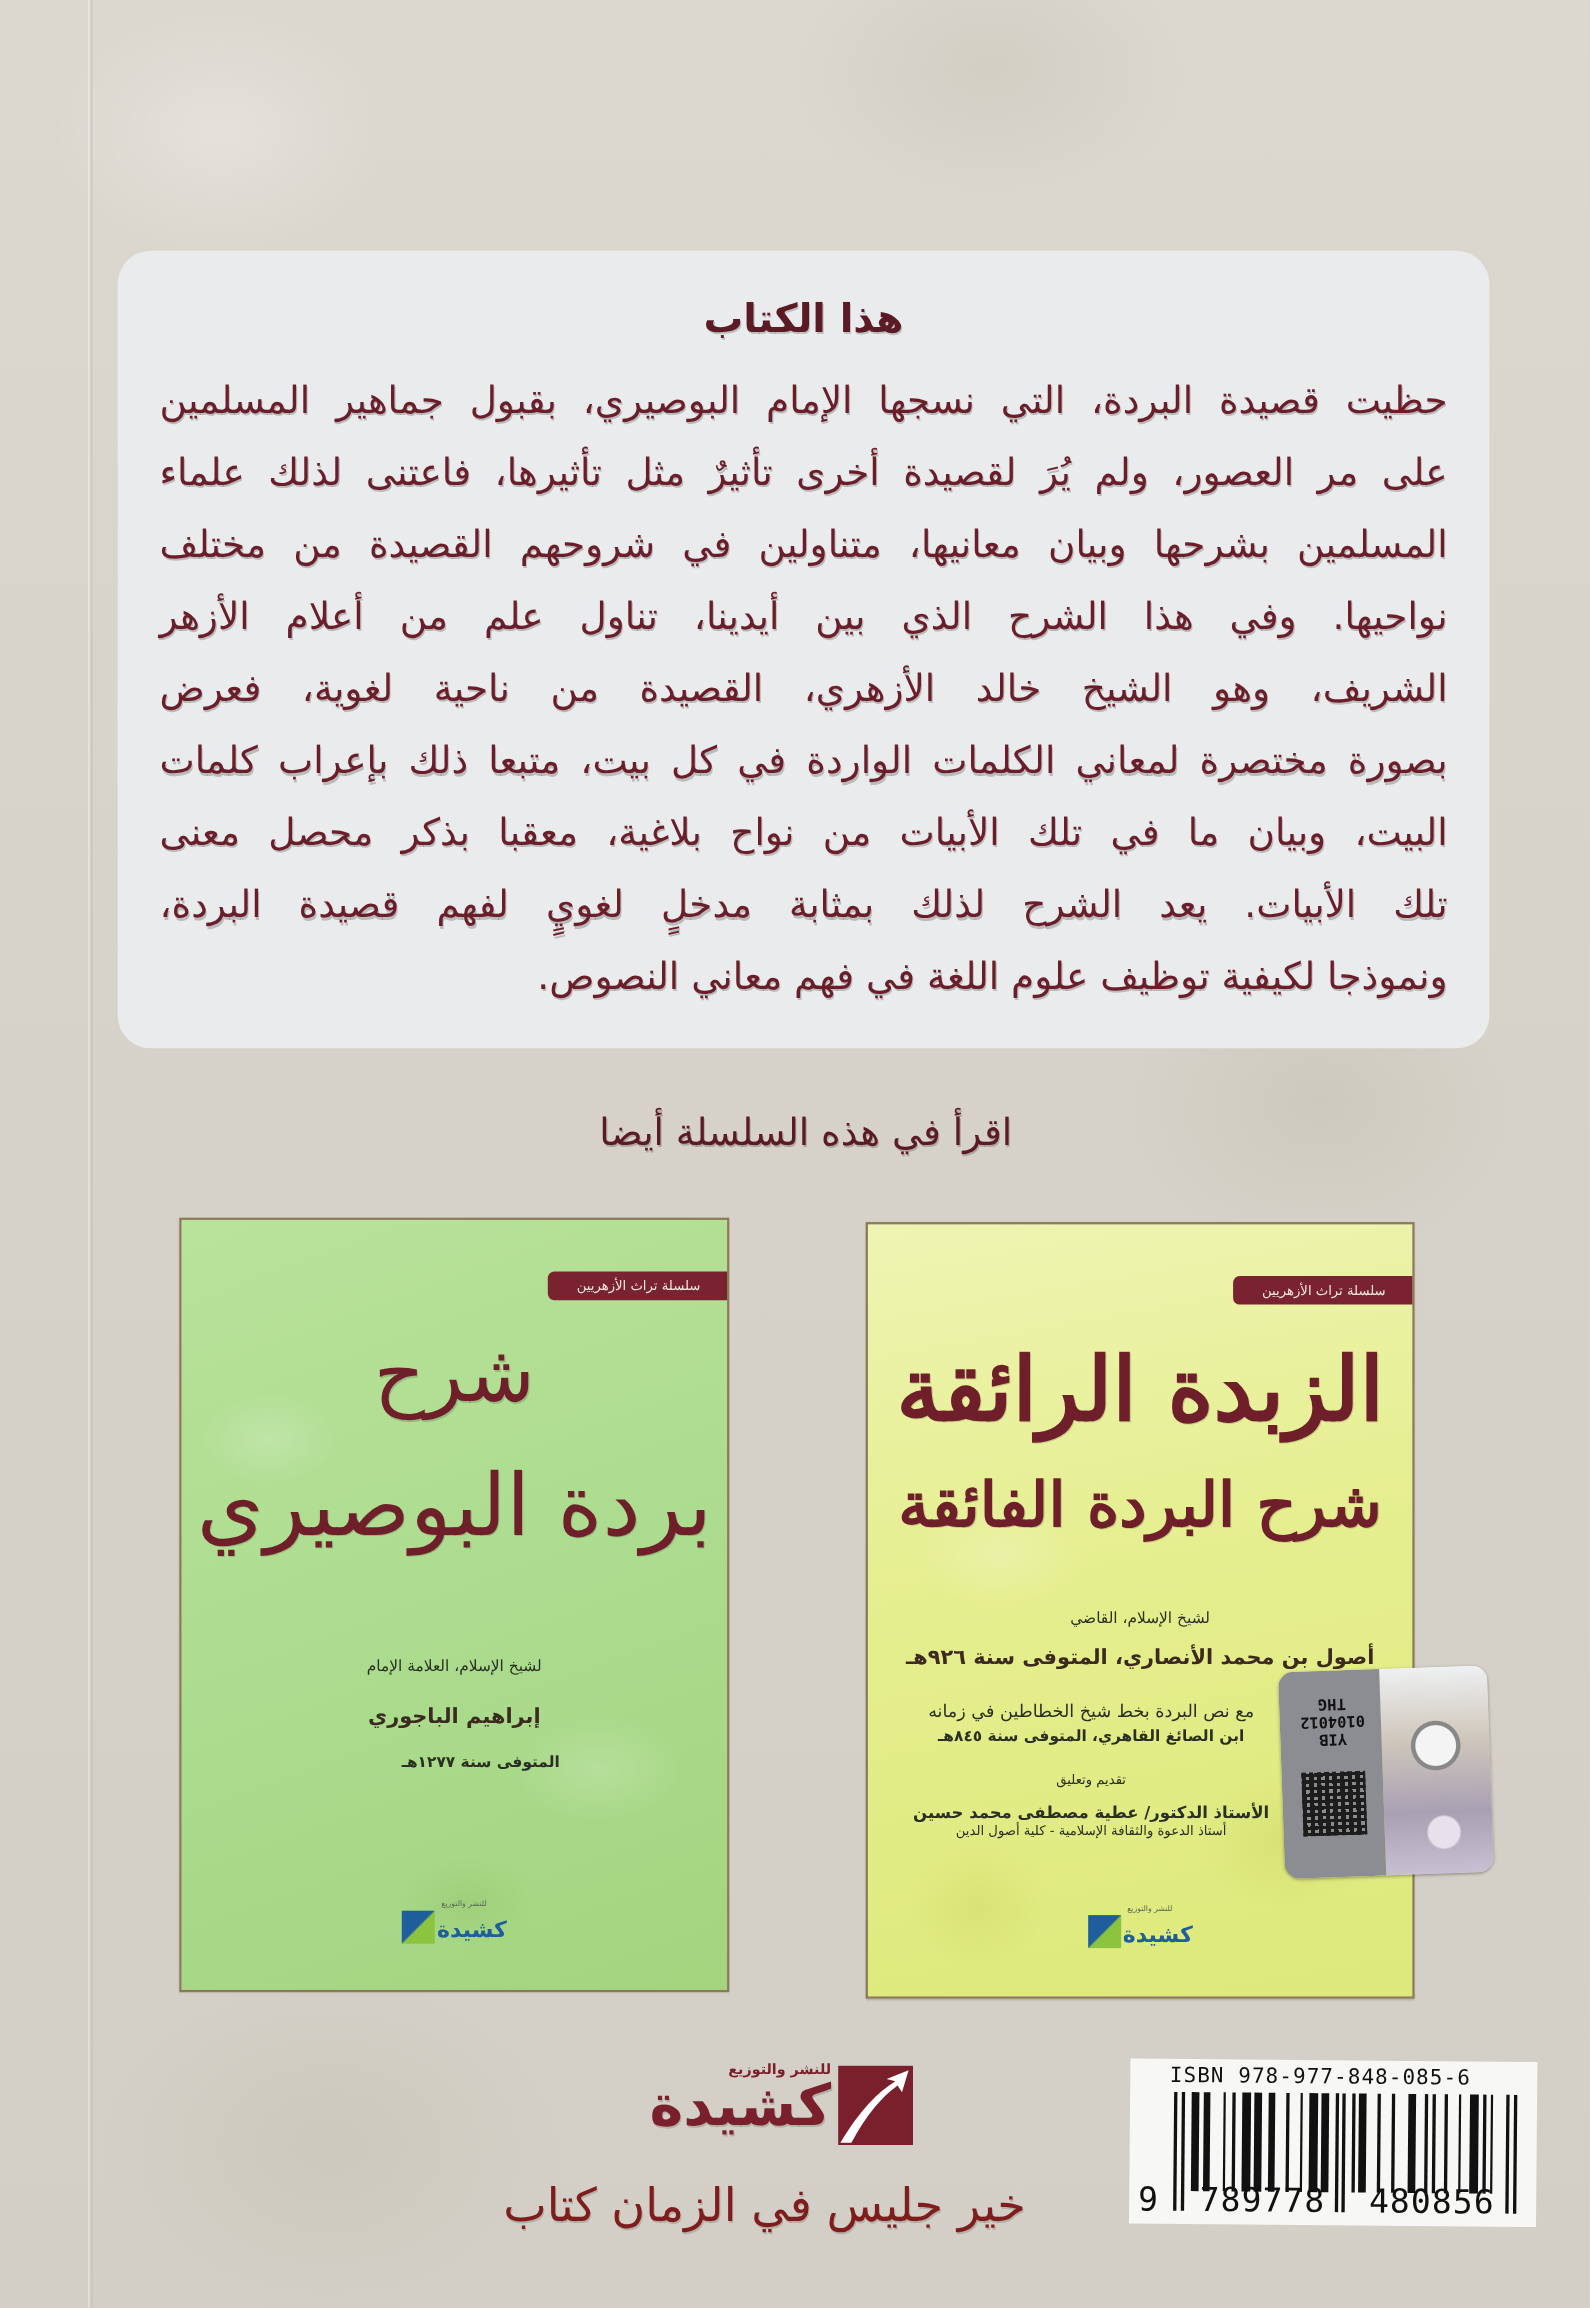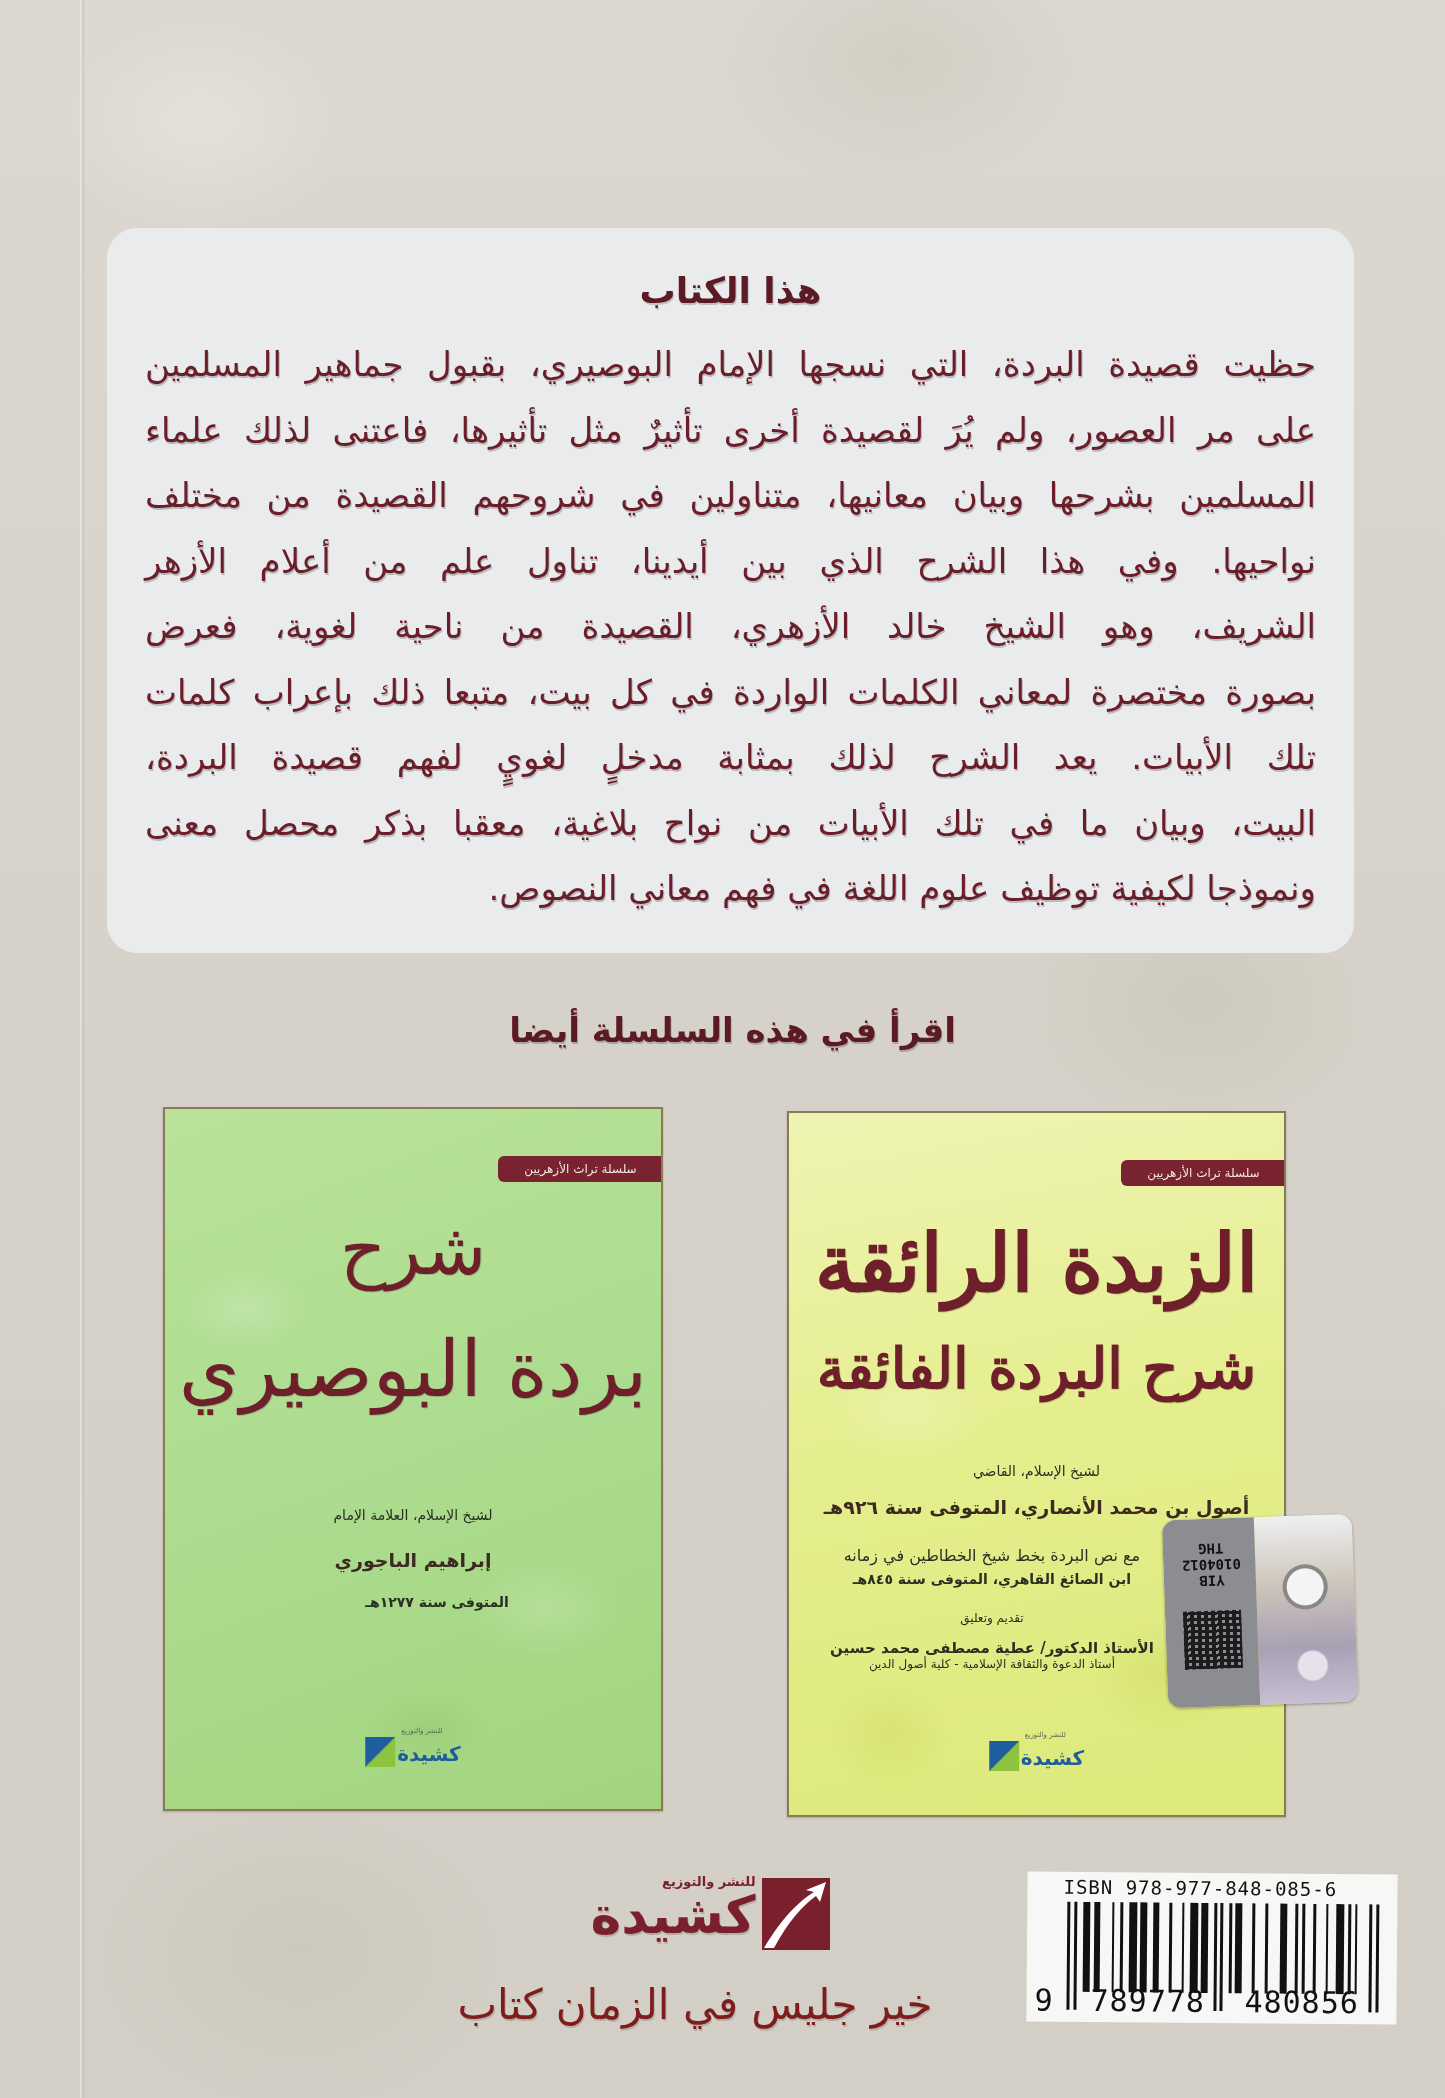--- a/index.html
+++ b/index.html
@@ -44,21 +44,21 @@
     color: #6b1e2a;
     text-shadow: 1px 2px 0 rgba(0,0,0,0.2);
     text-align: justify;
     text-align-last: justify;
     white-space: nowrap;
   }
   .about-line.last { text-align-last: right; }
   .series-heading {
     position: absolute; left: 0; width: 1445px; top: 1010px;
     direction: rtl; text-align: center;
-    font-size: 34px; font-weight: bold;
+    font-size: 34px; font-weight: normal;
     color: #5c1a24;
     text-shadow: 1px 2px 0 rgba(0,0,0,0.2);
     padding-left: 20px;
   }
   .cover {
     position: absolute;
     border: 2px solid #8a7a55;
     overflow: hidden;
     direction: rtl;
     text-align: center;
@@ -233,22 +233,22 @@
 
 <div class="about-box">
   <div class="about-title">هذا الكتاب</div>
   <div class="about-lines">
     <div class="about-line">حظيت قصيدة البردة، التي نسجها الإمام البوصيري، بقبول جماهير المسلمين</div>
     <div class="about-line">على مر العصور، ولم يُرَ لقصيدة أخرى تأثيرٌ مثل تأثيرها، فاعتنى لذلك علماء</div>
     <div class="about-line">المسلمين بشرحها وبيان معانيها، متناولين في شروحهم القصيدة من مختلف</div>
     <div class="about-line">نواحيها. وفي هذا الشرح الذي بين أيدينا، تناول علم من أعلام الأزهر</div>
     <div class="about-line">الشريف، وهو الشيخ خالد الأزهري، القصيدة من ناحية لغوية، فعرض</div>
     <div class="about-line">بصورة مختصرة لمعاني الكلمات الواردة في كل بيت، متبعا ذلك بإعراب كلمات</div>
+    <div class="about-line">البيت، وبيان ما في تلك الأبيات من نواح بلاغية، معقبا بذكر محصل معنى</div>
     <div class="about-line">تلك الأبيات. يعد الشرح لذلك بمثابة مدخلٍ لغويٍ لفهم قصيدة البردة،</div>
-    <div class="about-line">البيت، وبيان ما في تلك الأبيات من نواح بلاغية، معقبا بذكر محصل معنى</div>
     <div class="about-line last">ونموذجا لكيفية توظيف علوم اللغة في فهم معاني النصوص.</div>
   </div>
 </div>
 
 <div class="series-heading">اقرأ في هذه السلسلة أيضا</div>
 
 <div class="cover cover-left">
   <div class="series-tab">سلسلة تراث الأزهريين</div>
   <div class="cal-title cal-title-1">شرح</div>
   <div class="cal-title cal-title-2">بردة البوصيري</div>

